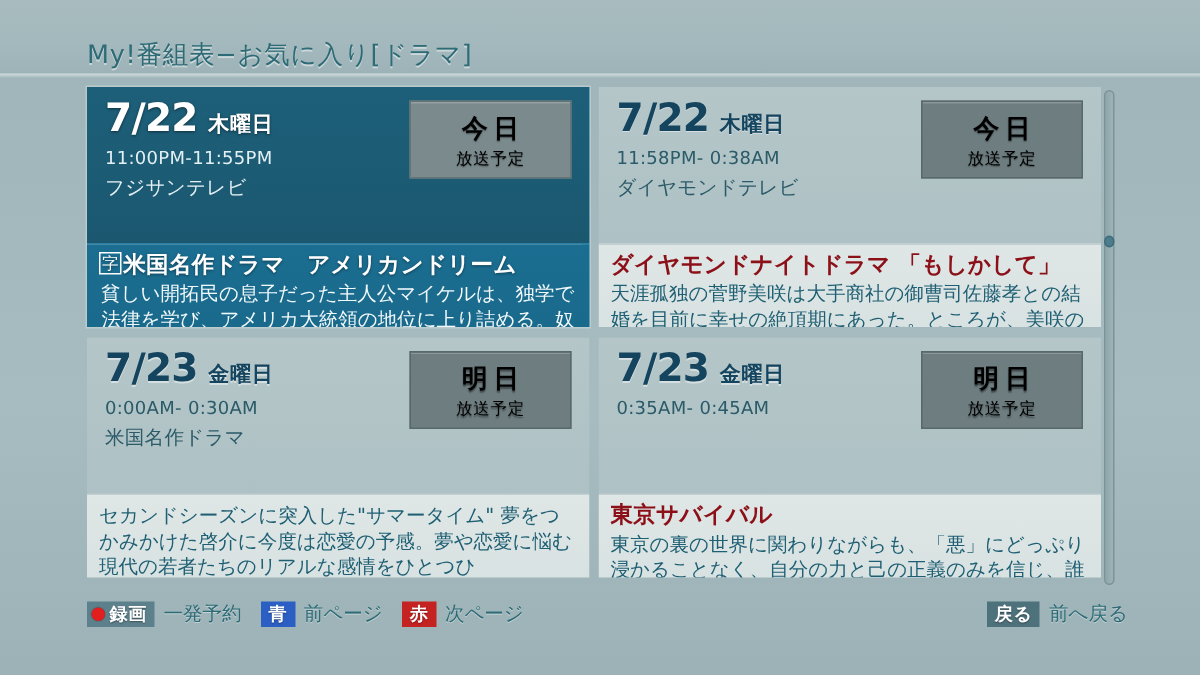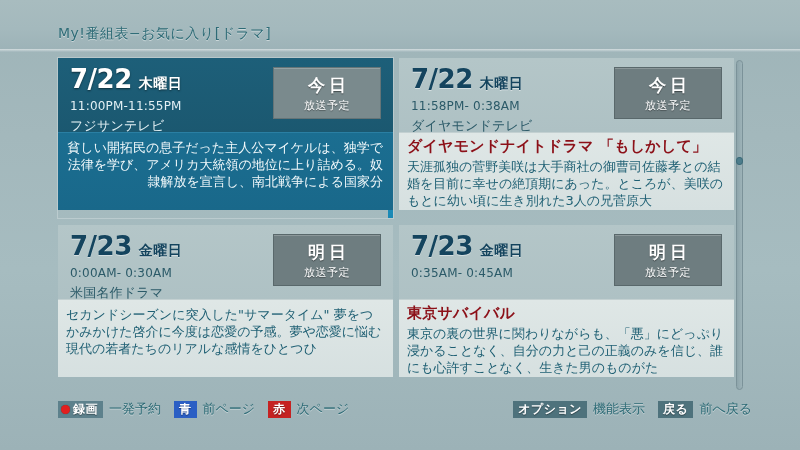--- a/index.html
+++ b/index.html
@@ -24,21 +24,21 @@
     position: absolute;
     left: 0; top: 0;
     width: 800px;
     height: 52px;
     background: linear-gradient(180deg, #a8bcbf 0%, #a4b9bd 55%, #9cb2b7 100%);
   }
   #header .hdr-title {
     position: absolute;
     left: 58px;
     top: 25px;
-    font-size: 14px;
+    font-size: 17px;
     letter-spacing: .5px;
     color: #2d6b76;
     text-shadow: 0 1px 0 rgba(255,255,255,.45);
     white-space: nowrap;
   }
   #header .hdr-clock {
     position: absolute;
     right: 52px;
     top: 27px;
     font-size: 15px;
@@ -72,21 +72,21 @@
     box-sizing: border-box;
   }
   .card.c0 { left: 0;   top: 0; }
   .card.c1 { left: 341px; top: 0; }
   .card.c2 { left: 0;   top: 167px; }
   .card.c3 { left: 341px; top: 167px; }
 
   
   .card .sched {
     position: relative;
-    height: 74px;
+    height: 104px;
     box-sizing: border-box;
     padding: 8px 10px 0 12px;
   }
   .card .date {
     font-size: 26px;
     font-weight: bold;
     letter-spacing: -.5px;
     line-height: 1;
     display: inline-block;
     vertical-align: baseline;
@@ -116,21 +116,21 @@
   .card .status-chip {
     position: absolute;
     right: 12px;
     top: 9px;
     width: 108px;
     height: 52px;
     background: #6e7d80;
     border: 1px solid #59686b;
     box-sizing: border-box;
     text-align: center;
-    color: #ffffff;
+    color: #000000;
     box-shadow: inset 0 1px 0 rgba(255,255,255,.20);
   }
   .card .status-chip .chip-main {
     display: block;
     margin-top: 6px;
     font-size: 17px;
     font-weight: bold;
     letter-spacing: 4px;
     text-indent: 4px;
     text-shadow: 0 1px 1px rgba(0,0,0,.45);
@@ -325,20 +325,21 @@
       <div class="sched">
         <span class="date">7/22</span><span class="dow">木曜日</span>
         <div class="time">11:00PM-11:55PM</div>
         <div class="channel">フジサンテレビ</div>
         <div class="status-chip">
           <span class="chip-main">今日</span>
           <span class="chip-sub">放送予定</span>
         </div>
       </div>
       <div class="desc">
+        <div class="prog-title"><span class="subtitle-badge">字</span><span>米国名作ドラマ　アメリカンドリーム</span></div>
         <div class="prog-syn">貧しい開拓民の息子だった主人公マイケルは、独学で法律を学び、アメリカ大統領の地位に上り詰める。奴隷解放を宣言し、南北戦争による国家分</div>
       </div>
     </div>
 
     <div class="card c1 unsel">
 
       <div class="sched">
         <span class="date">7/22</span><span class="dow">木曜日</span>
         <div class="time">11:58PM- 0:38AM</div>
         <div class="channel">ダイヤモンドテレビ</div>
@@ -405,23 +406,19 @@
         <span class="hint-label">前ページ</span>
       </div>
       <div class="hint">
         <span class="key red">赤</span>
         <span class="hint-label">次ページ</span>
       </div>
     </div>
 
     <div class="hint-group" id="hints-right">
       <div class="hint">
-        <span class="key plain">オプション</span>
-        <span class="hint-label">機能表示</span>
-      </div>
-      <div class="hint">
         <span class="key plain">戻る</span>
         <span class="hint-label">前へ戻る</span>
       </div>
     </div>
 
   </div>
 </div>
 
 </body></html>

